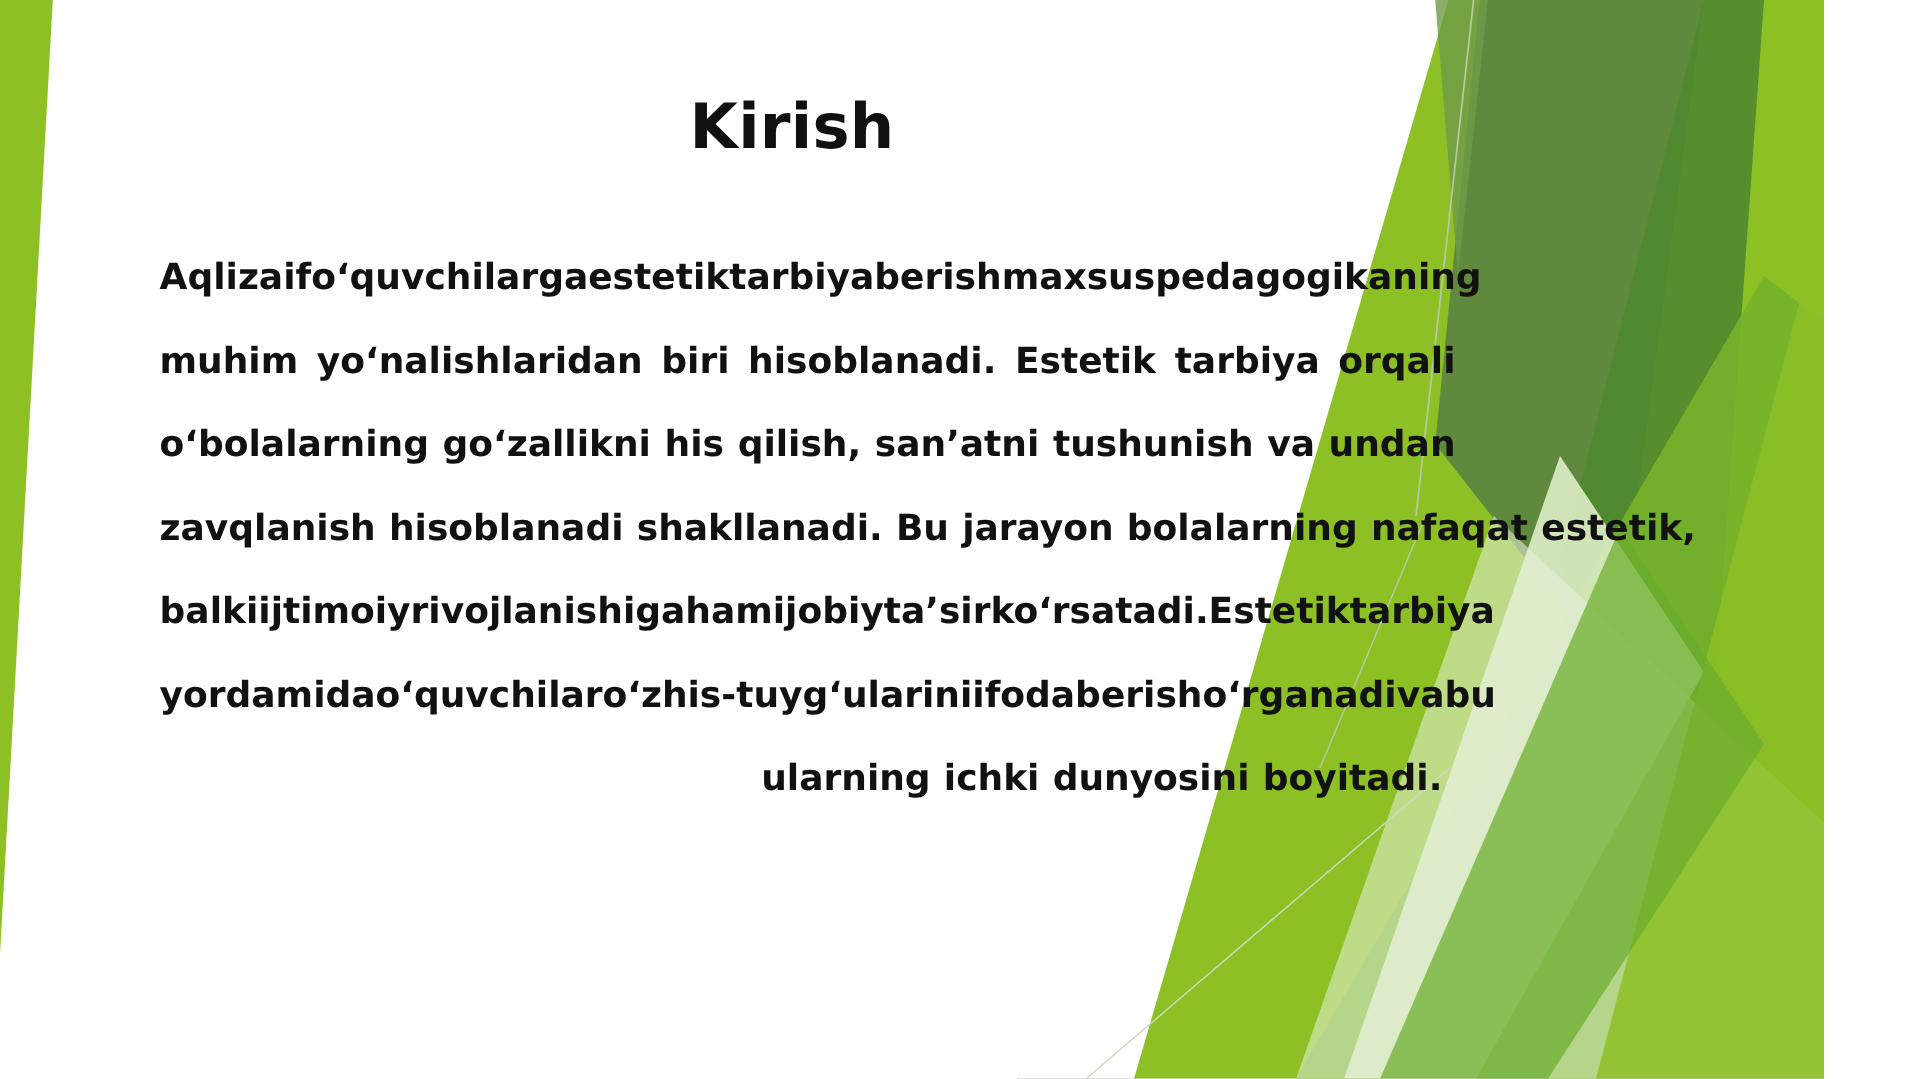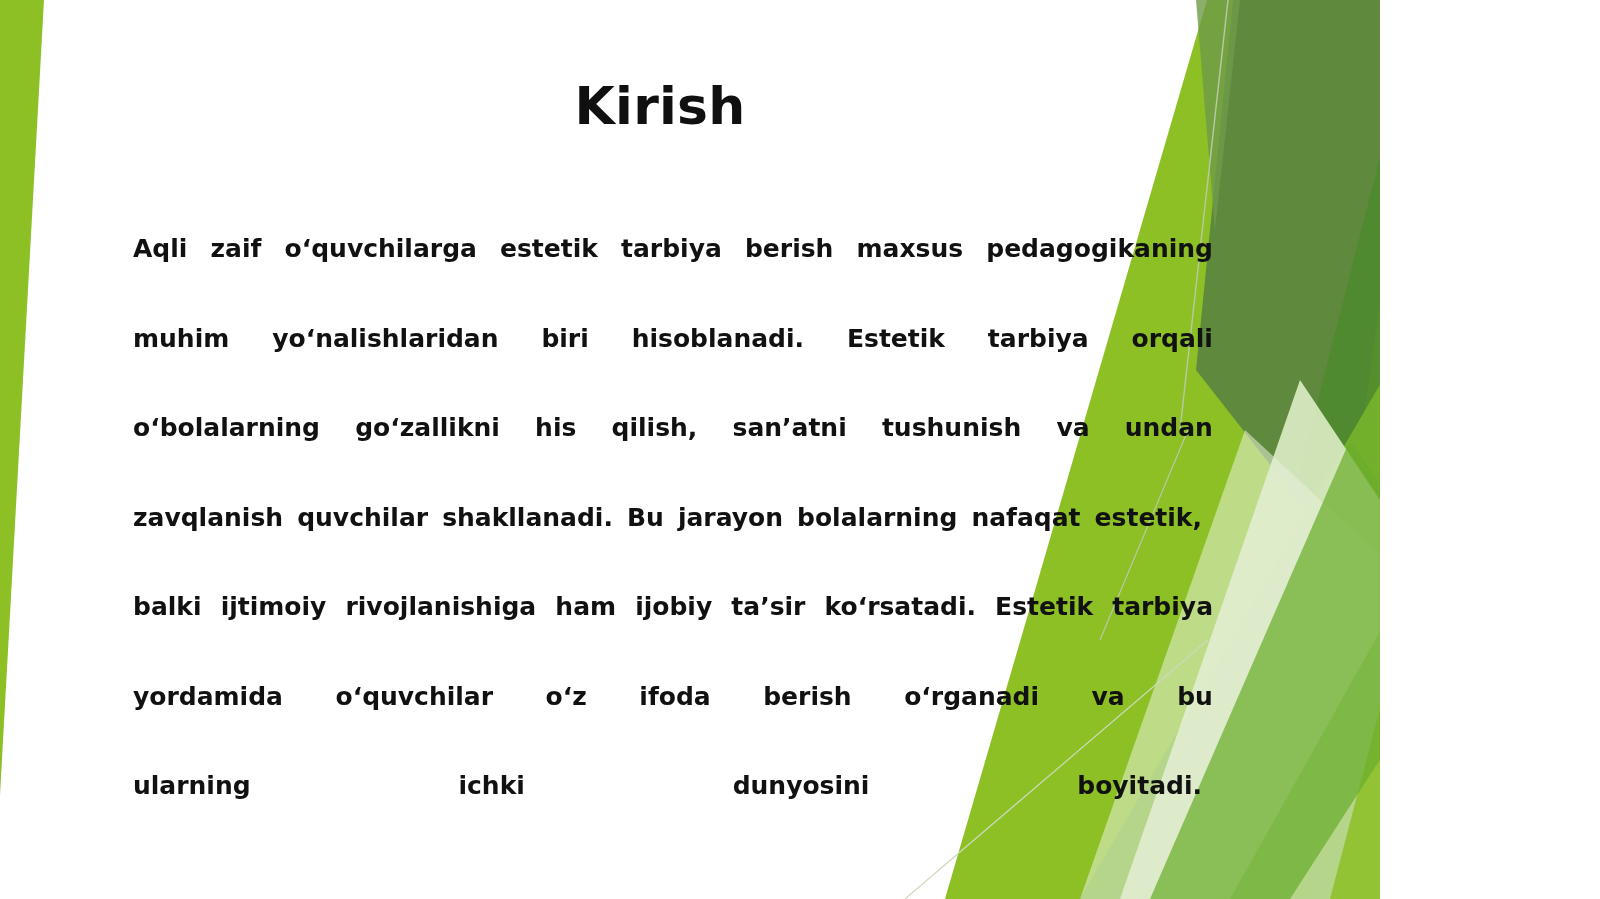--- a/index.html
+++ b/index.html
@@ -5,21 +5,21 @@
   * { margin:0; padding:0; box-sizing:border-box; }
   html, body {
     width:1600px; height:899px;
     overflow:hidden;
     background:#ffffff;
     font-family:"DejaVu Sans", sans-serif;
   }
 
   .slide {
     position:relative;
-    width:1380px;
+    width:1520px;
     height:899px;
     background:#a3a3a3;
     overflow:hidden;
     text-decoration:underline;
   }
 
   
   .bg-deco {
     position:absolute;
     inset:0;
@@ -57,30 +57,29 @@
     top:212px;
     width:1080px;
   }
 
   .body-line {
     display:flex;
     justify-content:space-between;
     width:1080px;
     height:69.5px;
     align-items:flex-start;
-    font-size:25px;
+    font-size:30px;
     font-weight:700;
     color:#111111;
     line-height:1.35;
     white-space:nowrap;
     font-family:"DejaVu Sans", sans-serif;
-    margin-top:20px;
   }
   .body-line.last {
-    justify-content:space-between;
+    justify-content:flex-end;
   }
   .body-line.last .w { margin-right:11px; }
   .body-line.tight { justify-content:space-between; }
   .body-line.tight .w { margin-right:11px; }
   .w { display:inline-block; }
 </style>
 </head>
 <body>
 
 <div class="slide">
@@ -145,21 +144,21 @@
           <span class="w">go‘zallikni</span>
           <span class="w">his</span>
           <span class="w">qilish,</span>
           <span class="w">san’atni</span>
           <span class="w">tushunish</span>
           <span class="w">va</span>
           <span class="w">undan</span>
         </div>
         <div class="body-line tight">
           <span class="w">zavqlanish</span>
-          <span class="w">quvchilar</span>
+          <span class="w">hisoblanadi</span>
           <span class="w">shakllanadi.</span>
           <span class="w">Bu</span>
           <span class="w">jarayon</span>
           <span class="w">bolalarning</span>
           <span class="w">nafaqat</span>
           <span class="w">estetik,</span>
         </div>
         <div class="body-line">
           <span class="w">balki</span>
           <span class="w">ijtimoiy</span>
@@ -168,20 +167,21 @@
           <span class="w">ijobiy</span>
           <span class="w">ta’sir</span>
           <span class="w">ko‘rsatadi.</span>
           <span class="w">Estetik</span>
           <span class="w">tarbiya</span>
         </div>
         <div class="body-line">
           <span class="w">yordamida</span>
           <span class="w">o‘quvchilar</span>
           <span class="w">o‘z</span>
+          <span class="w">his-tuyg‘ularini</span>
           <span class="w">ifoda</span>
           <span class="w">berish</span>
           <span class="w">o‘rganadi</span>
           <span class="w">va</span>
           <span class="w">bu</span>
         </div>
         <div class="body-line last">
           <span class="w">ularning</span>
           <span class="w">ichki</span>
           <span class="w">dunyosini</span>

